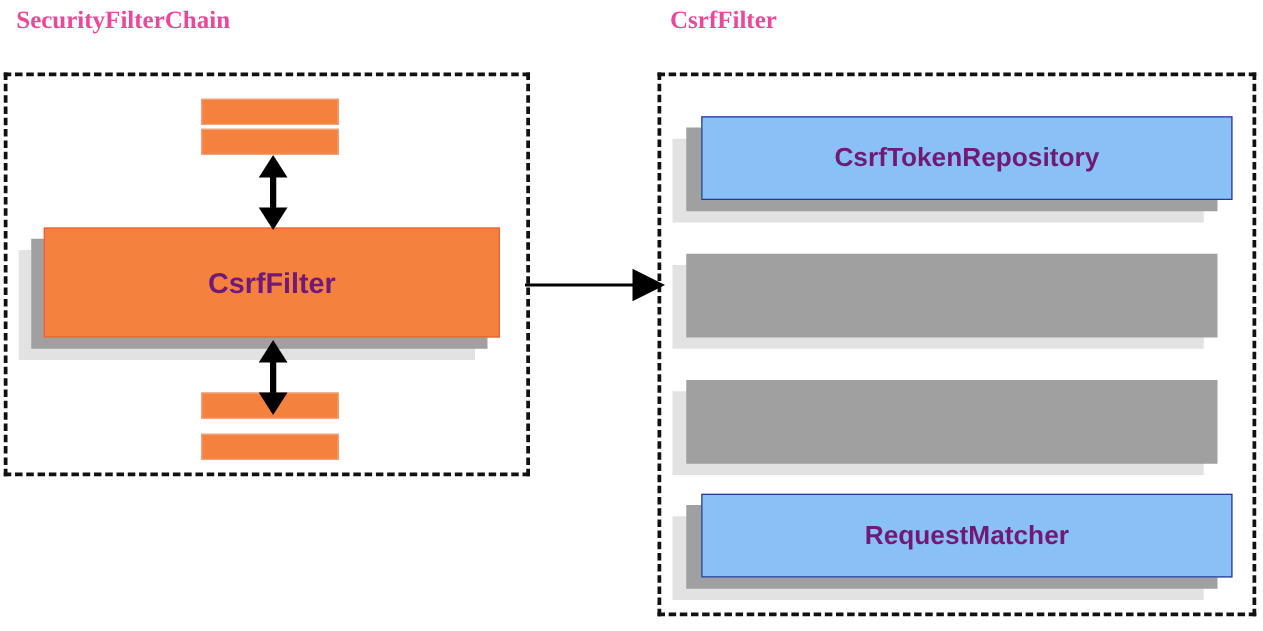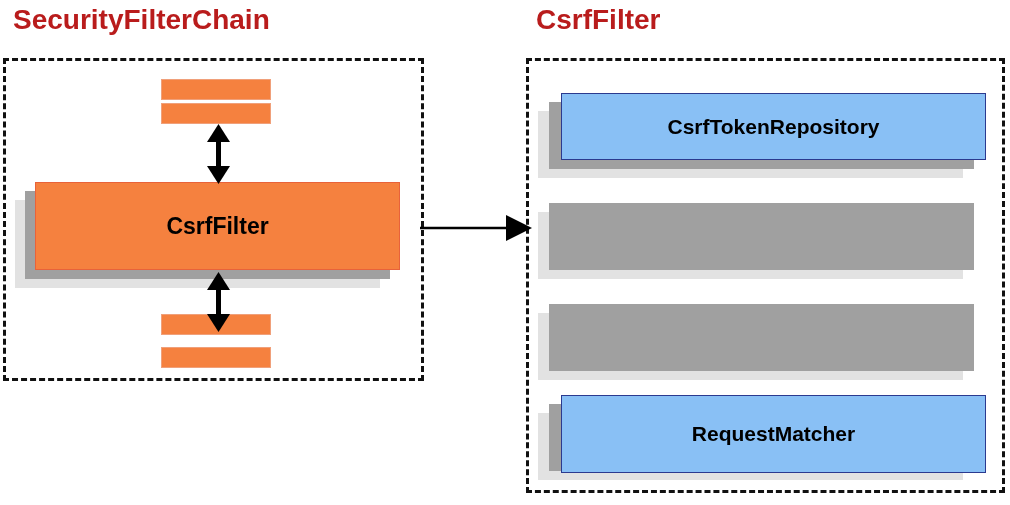--- a/index.html
+++ b/index.html
@@ -14,25 +14,25 @@
     position: relative;
     width: 1010px;
     height: 505px;
     background: #ffffff;
     overflow: hidden;
   }
 
   
   .panel-title {
     position: absolute;
-    font-family: Liberation Sans, sans-serif;
+    font-family: Liberation Serif, serif;
     font-weight: bold;
-    font-size: 28px;
+    font-size: 20px;
     line-height: 1;
-    color: #b91c1c;
+    color: #ec4899;
     white-space: nowrap;
   }
   #title-left  { left: 13px;  top: 6px; }
   #title-right { left: 536px; top: 6px; }
 
   
   .group-panel {
     position: absolute;
     border: 3px dashed #111111;
     box-sizing: border-box;
@@ -43,21 +43,21 @@
 
   
   .node {
     position: absolute;
     box-sizing: border-box;
     display: flex;
     align-items: center;
     justify-content: center;
     font-family: "Liberation Sans", sans-serif;
     font-weight: bold;
-    color: #000000;
+    color: #701a75;
     z-index: 3;
   }
   .shadow-mid, .shadow-far {
     position: absolute;
     box-sizing: border-box;
   }
   .shadow-mid { background: #a0a0a0; z-index: 2; }
   .shadow-far { background: #e2e2e2; z-index: 1; }
 
   
@@ -147,17 +147,17 @@
   </div>
 
   <div class="shadow-far" style="left:538px; top:212px; width:425px; height:67px;"></div>
   <div class="shadow-mid" style="left:549px; top:203px; width:425px; height:67px;"></div>
 
   <div class="shadow-far" style="left:538px; top:313px; width:425px; height:67px;"></div>
   <div class="shadow-mid" style="left:549px; top:304px; width:425px; height:67px;"></div>
 
   <div class="shadow-far" style="left:538px; top:413px; width:425px; height:67px;"></div>
   <div class="shadow-mid" style="left:549px; top:404px; width:425px; height:67px;"></div>
-  <div class="node node-blue" style="left:561px; top:395px; width:425px; height:78px;">
+  <div class="node node-blue" style="left:561px; top:395px; width:425px; height:67px;">
     <span>RequestMatcher</span>
   </div>
 
 </div>
 
 </body></html>

